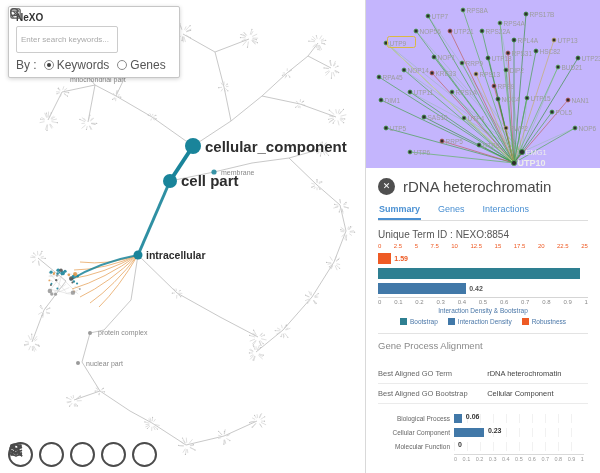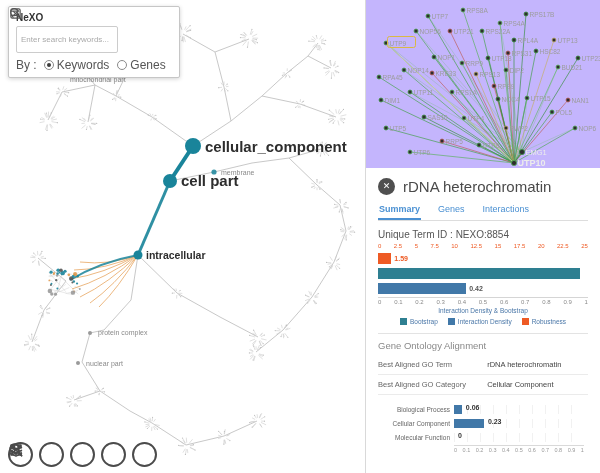--- a/index.html
+++ b/index.html
@@ -52,21 +52,21 @@
   .rb-axis.bottom{color:#8a8a8a;border-top:1px solid #d5d5d5;padding-top:1px;margin-top:2px;}
   .rb-row{display:flex;align-items:center;height:12px;margin:3px 0;}
   .rb-fill{height:11px;}
   .rb-val{font-size:7px;font-weight:bold;margin-left:3px;}
   .rb-caption{text-align:center;font-size:6.5px;color:#4a77a8;margin-top:2px;}
   .rb-legend{display:flex;justify-content:center;gap:10px;margin-top:4px;}
   .legend-item{display:flex;align-items:center;gap:3px;font-size:6.5px;color:#4a77a8;}
   .legend-swatch{width:7px;height:7px;display:inline-block;}
 
   .section-header{font-size:9.5px;color:#8a8a8a;border-top:1px solid #e3e3e3;margin-top:8px;padding-top:6px;}
-  .go-table{margin-top:4px;}
+  .go-table{margin-top:13px;}
   .go-row{display:flex;padding:5px 0;border-bottom:1px solid #ebebeb;font-size:7.5px;}
   .go-row .go-label{flex:0 0 52%;color:#666;}
   .go-row .go-value{color:#444;}
 
   .score-chart{margin-top:7px;}
   .score-row{display:flex;align-items:center;height:14px;}
   .score-label{flex:0 0 76px;text-align:right;font-size:6.5px;color:#666;padding-right:4px;box-sizing:border-box;}
   .score-track{position:relative;width:130px;height:9px;
     background-image:repeating-linear-gradient(90deg,#f1f1f1 0,#f1f1f1 1px,transparent 1px,transparent 13px);}
   .score-bar{position:absolute;left:0;top:0;height:9px;background:#4178a8;}
@@ -1051,28 +1051,28 @@
               <span class="legend-swatch" style="background: rgb(65, 120, 168);"></span>
               <span>Interaction Density</span>
             </span>
             <span class="legend-item">
               <span class="legend-swatch" style="background: rgb(238, 90, 36);"></span>
               <span>Robustness</span>
             </span>
           </div>
       </div>
 
-      <div class="section-header">Gene Ontology Alignment</div>
+      <div class="section-header">Gene Process Alignment</div>
       <div class="go-table" id="go-table">
           <div class="go-row">
             <span class="go-label">Best Aligned GO Term</span>
             <span class="go-value">rDNA heterochromatin</span>
           </div>
           <div class="go-row">
-            <span class="go-label">Best Aligned GO Category</span>
+            <span class="go-label">Best Aligned GO Bootstrap</span>
             <span class="go-value">Cellular Component</span>
           </div>
         </div>
 
       <div class="score-chart" id="score-chart">
           <div class="score-row">
             <span class="score-label">Biological Process</span>
             <div class="score-track">
               <div class="score-bar" style="width: 7.8px;"></div>
               <span class="score-val" style="left: 11.8px;">0.06</span>

